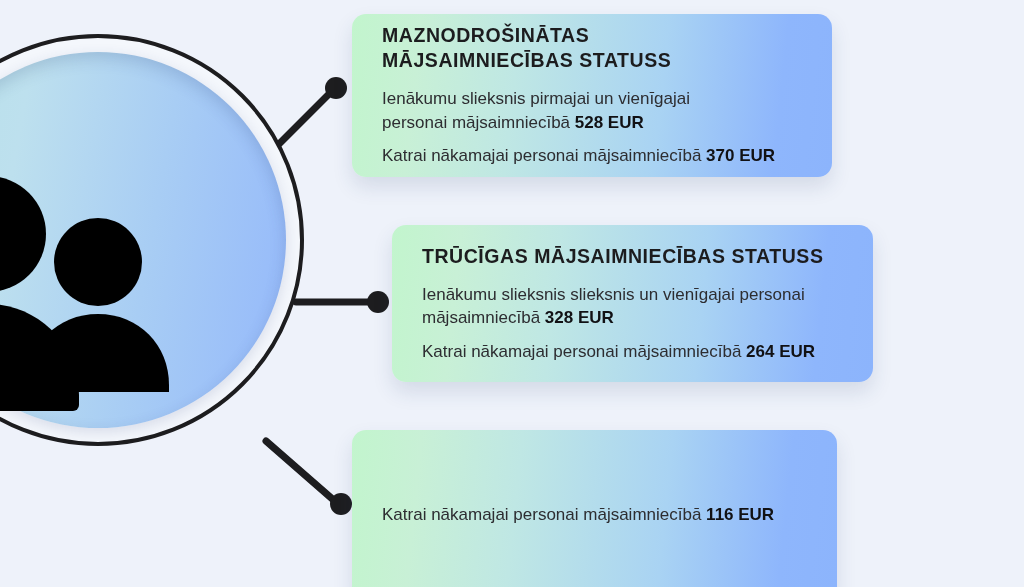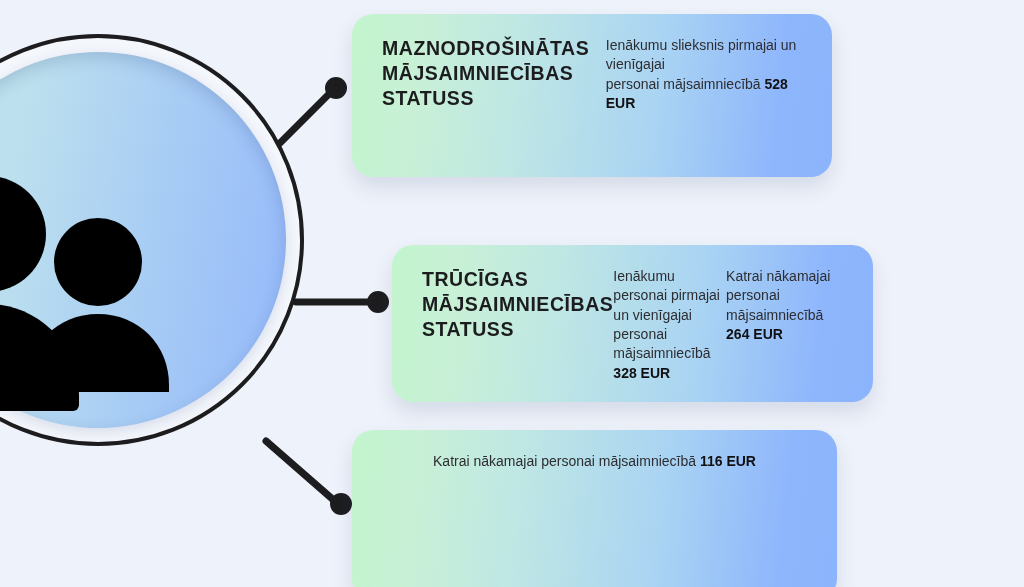--- a/index.html
+++ b/index.html
@@ -46,43 +46,43 @@
   
   .connectors {
     position:absolute; left:0; top:0;
     width:1024px; height:587px;
     pointer-events:none;
   }
 
   
   .card {
     position:absolute;
-    border-radius:21px;
+    border-radius:14px;
     padding:22px 30px 22px 30px;
     background:linear-gradient(96deg,#c2f5cd 0%,#c8f0d6 14%,#bfe7e4 34%,#a9d3f3 64%,#8eb6fc 88%,#8cb4fc 100%);
     box-shadow:0 10px 20px rgba(40,60,110,0.13);
     display:flex;
-    flex-direction:row;
+    flex-direction:column;
     justify-content:center;
   }
   #card-1 { left:352px; top:14px;  width:480px; height:163px; }
-  #card-2 { left:392px; top:225px; width:481px; height:157px;margin-top:20px; }
+  #card-2 { left:392px; top:225px; width:481px; height:157px; }
   #card-3 { left:352px; top:430px; width:485px; height:170px; }
 
   .card-title {
     font-size:19.5px;
     font-weight:700;
     letter-spacing:0.55px;
     color:#1c1c1e;
     line-height:1.28;
     margin-bottom:14px;
     white-space:pre-line;
   }
   .card-line {
-    font-size:14px;
+    font-size:17px;
     color:#2d2d31;
     line-height:1.38;
     margin-bottom:10px;
     white-space:pre-line;
   }
   .card-line:last-child { margin-bottom:0; }
   .card-line b { font-weight:700; color:#111114; }
 </style>
 </head>
 <body>
@@ -111,25 +111,26 @@
         <path d="M62 128 c50 0 91 41 91 91 l0 10 a6 6 0 0 1 -6 6 l-170 0 a6 6 0 0 1 -6 -6 l0 -10 c0 -50 41 -91 91 -91 z" fill="#000"></path>
       </svg>
     </div>
   </div>
 
   <div class="card" id="card-1">
     <div class="card-title">MAZNODROŠINĀTAS
 MĀJSAIMNIECĪBAS STATUSS</div>
     <div class="card-line"><span>Ienākumu slieksnis pirmajai un vienīgajai
 personai mājsaimniecībā </span><b>528 EUR</b></div>
+    <div class="card-line"><span>Katrai nākamajai personai mājsaimniecībā </span><b>370 EUR</b></div>
   </div>
 
   <div class="card" id="card-2">
     <div class="card-title">TRŪCĪGAS MĀJSAIMNIECĪBAS STATUSS</div>
-    <div class="card-line"><span>Ienākumu personai pirmajai un vienīgajai personai
+    <div class="card-line"><span>Ienākumu slieksnis slieksnis un vienīgajai personai
 mājsaimniecībā </span><b>328 EUR</b></div>
     <div class="card-line"><span>Katrai nākamajai personai mājsaimniecībā </span><b>264 EUR</b></div>
   </div>
 
   <div class="card" id="card-3">
     <div class="card-line"><span>Katrai nākamajai personai mājsaimniecībā </span><b>116 EUR</b></div>
   </div>
 
 </div>
 

